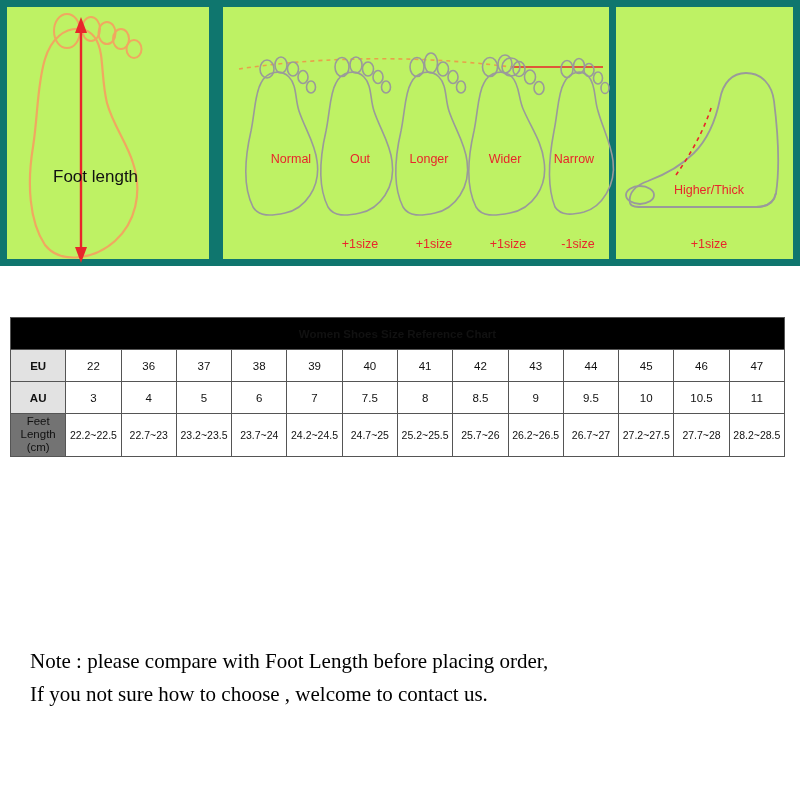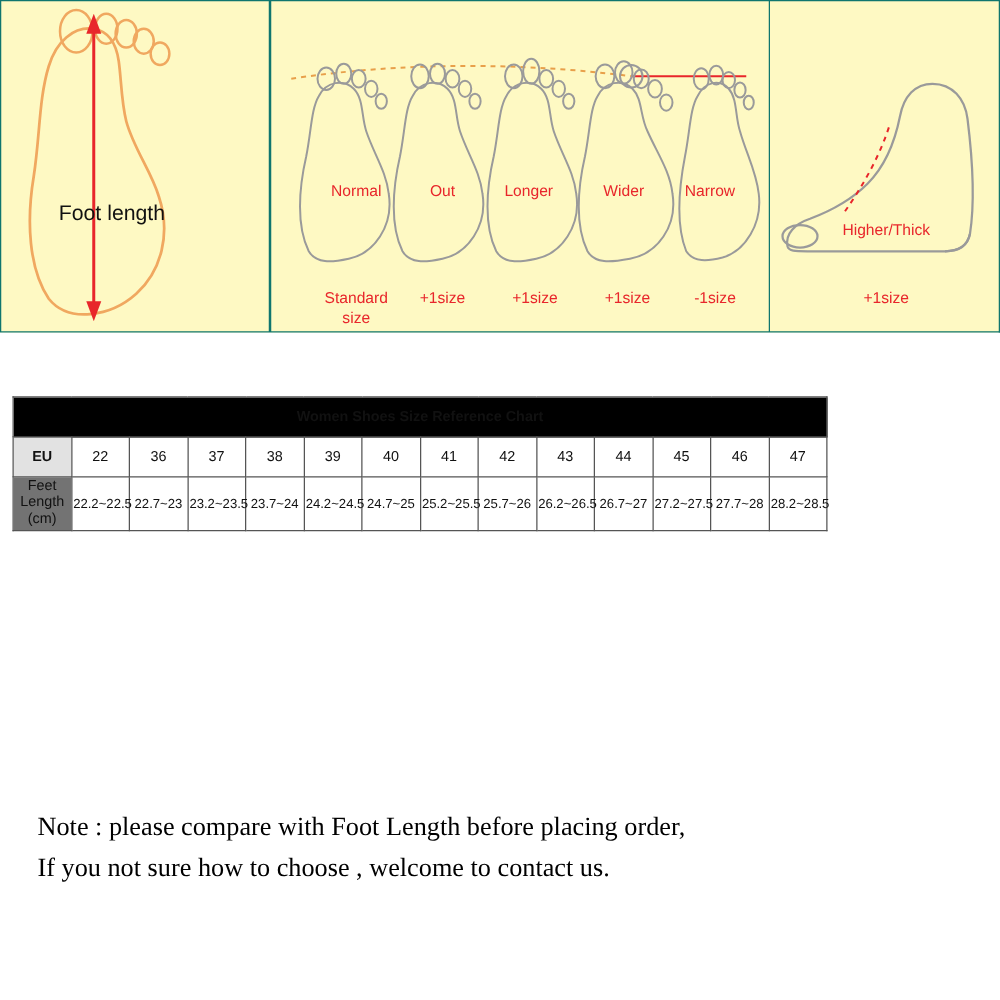--- a/index.html
+++ b/index.html
@@ -22,23 +22,23 @@
 
   
   .top-band {
     position: absolute;
     left: 0; top: 0;
     width: 800px; height: 266px;
     display: flex;
   }
   .panel {
     position: relative;
-    border: 1px solid #0f766e;
+    border: 7px solid #0f766e;
     box-sizing: border-box;
-    background: #fef9c3;
+    background: #bef264;
   }
   .panel-left  { width: 216px; height: 266px; }
   .panel-mid   { width: 400px; height: 266px; }
   .panel-right { width: 184px; height: 266px; border-left: none; text-decoration: underline; }
 
   .foot-length-label {
     position: absolute;
     left: 46px; top: 160px;
     font-size: 17px;
     color: #111;
@@ -66,21 +66,21 @@
 
   
   .chart-wrap {
     position: absolute;
     left: 10px;
     top: 317px;
     width: 780px;
   }
   table.size-table {
     border-collapse: collapse;
-    width: 652px;
+    width: 775px;
     table-layout: fixed;
   }
   table.size-table td, table.size-table th {
     border: 1px solid #555;
     text-align: center;
     vertical-align: middle;
     font-size: 11.5px;
     color: #111;
     height: 29px;
     font-family: "Liberation Sans", sans-serif;
@@ -199,22 +199,20 @@
           <ellipse cx="382" cy="81" rx="4" ry="5.5"></ellipse>
         </g>
       </svg>
 
       <div class="red-label" style="left:8px; top:145px; width:120px;">Normal</div>
       <div class="red-label" style="left:92px; top:145px; width:90px;">Out</div>
       <div class="red-label" style="left:161px; top:145px; width:90px;">Longer</div>
       <div class="red-label" style="left:237px; top:145px; width:90px;">Wider</div>
       <div class="red-label" style="left:306px; top:145px; width:90px;">Narrow</div>
 
-      <div class="red-label" style="left:8px; top:230px; width:120px;">Standard
-size</div>
       <div class="red-label" style="left:92px; top:230px; width:90px;">+1size</div>
       <div class="red-label" style="left:166px; top:230px; width:90px;">+1size</div>
       <div class="red-label" style="left:240px; top:230px; width:90px;">+1size</div>
       <div class="red-label" style="left:310px; top:230px; width:90px;">-1size</div>
     </div>
 
     <div class="panel panel-right">
       <svg width="182" height="264" viewBox="0 0 182 264">
         <g stroke="#9a9a9a" stroke-width="1.8" fill="none">
           <path d="M14 196 C12 186 20 178 32 174 C48 168 64 160 78 146 C92 132 100 112 104 92
@@ -249,20 +247,36 @@
         <td>42</td>
         <td>43</td>
         <td>44</td>
         <td>45</td>
         <td>46</td>
         <td>47</td>
       </tr>
 
 
 
+      <tr>
+        <td class="rowhead">AU</td>
+        <td>3</td>
+        <td>4</td>
+        <td>5</td>
+        <td>6</td>
+        <td>7</td>
+        <td>7.5</td>
+        <td>8</td>
+        <td>8.5</td>
+        <td>9</td>
+        <td>9.5</td>
+        <td>10</td>
+        <td>10.5</td>
+        <td>11</td>
+      </tr>
 
       <tr class="feet-row">
         <td class="rowhead rowhead-small">Feet Length (cm)</td>
         <td>22.2~22.5</td>
         <td>22.7~23</td>
         <td>23.2~23.5</td>
         <td>23.7~24</td>
         <td>24.2~24.5</td>
         <td>24.7~25</td>
         <td>25.2~25.5</td>

